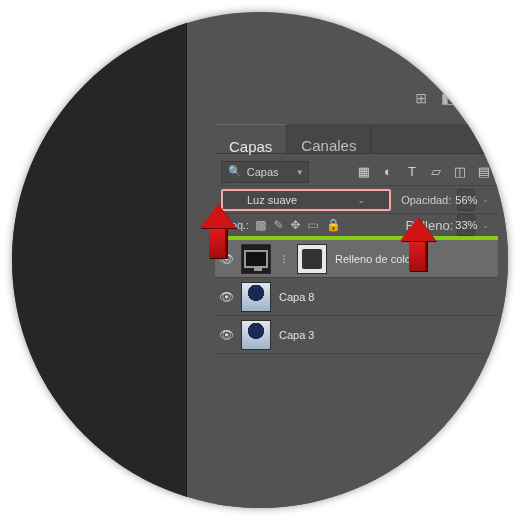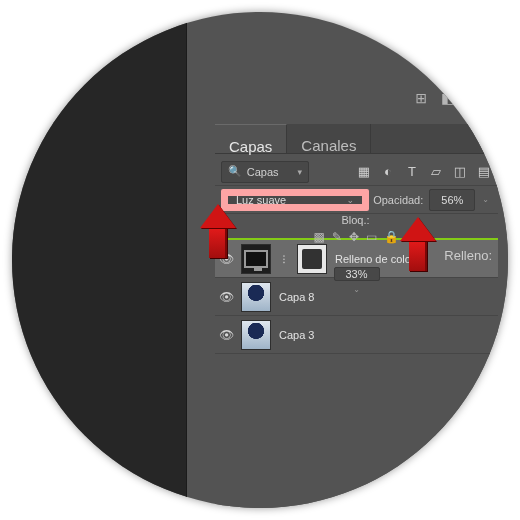--- a/index.html
+++ b/index.html
@@ -29,33 +29,33 @@
     display: flex; align-items: center; background: #484848; border: 1px solid #3b3b3b;
     height: 22px; padding: 0 6px; width: 88px; color: #cfcfcf; font-size: 11px;
     border-radius: 2px;
   }
   .search-box .mag { margin-right: 5px; font-size: 11px; }
   .search-box .chev { margin-left: auto; font-size: 9px; color:#aaa;}
   .iconset { display: flex; gap: 8px; margin-left: auto; color: #cfcfcf; }
   .iconset span { width: 16px; text-align: center; font-size: 13px; }
   .blend-row { border-bottom: 1px solid #454545; }
   .blend-select {
-    flex: 1; display: flex; align-items: center; background: #484848; border: 7px solid #fca5a5;
-    height: 22px; padding: 0 8px; font-size: 11px; color: #ddd; border-radius: 2px;
+    flex: 1; display: flex; align-items: center; background: #484848; border: 2px solid #fca5a5;
+    height: 22px; padding: 0 24px; font-size: 11px; color: #ddd; border-radius: 2px;
   }
   .blend-select .chev { margin-left: auto; font-size: 9px; color:#aaa;}
-  .label-sm { font-size: 11px; color: #ccc; margin-right:2px;}
+  .label-sm { font-size: 11px; color: #ccc; margin-left: 6px; margin-right:2px;}
   .val-box {
-    background: #484848; border: 1px solid #3b3b3b; height: 22px; width: 46px;
+    background: #484848; border: 1px solid #3b3b3b; height: 22px; width: 18px;
     display: flex; align-items: center; justify-content: center; font-size: 11px; color: #ddd;
     border-radius: 2px;
     text-align: center;
   }
   .tiny-chev { font-size: 8px; color:#999; padding:0 3px;}
-  .lock-row { border-bottom: 2px solid #84cc16; height:26px;flex-direction:column;}
+  .lock-row { border-bottom: 4px solid #84cc16; height:26px;}
   .lock-row .lock-icons { display: flex; gap: 7px; color: #b8b8b8; font-size: 12px;}
   .lock-row .fill-label { margin-left: auto; font-size: 13px; color: #ccc; }
   .layers { }
   .layer {
     display: flex; align-items: center; height: 38px; padding: 0 4px; gap: 8px;
     border-bottom: 1px solid #464646;
   }
   .layer.selected { background: #6b6b6b; }
   .eye { width: 14px; text-align: center; color: #d8d8d8; font-size: 12px; }
   .thumb {

